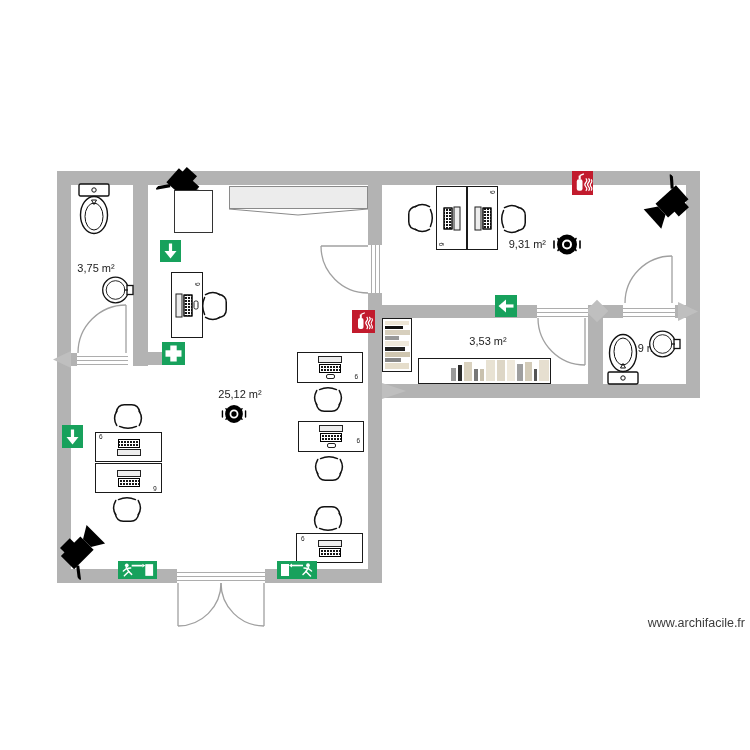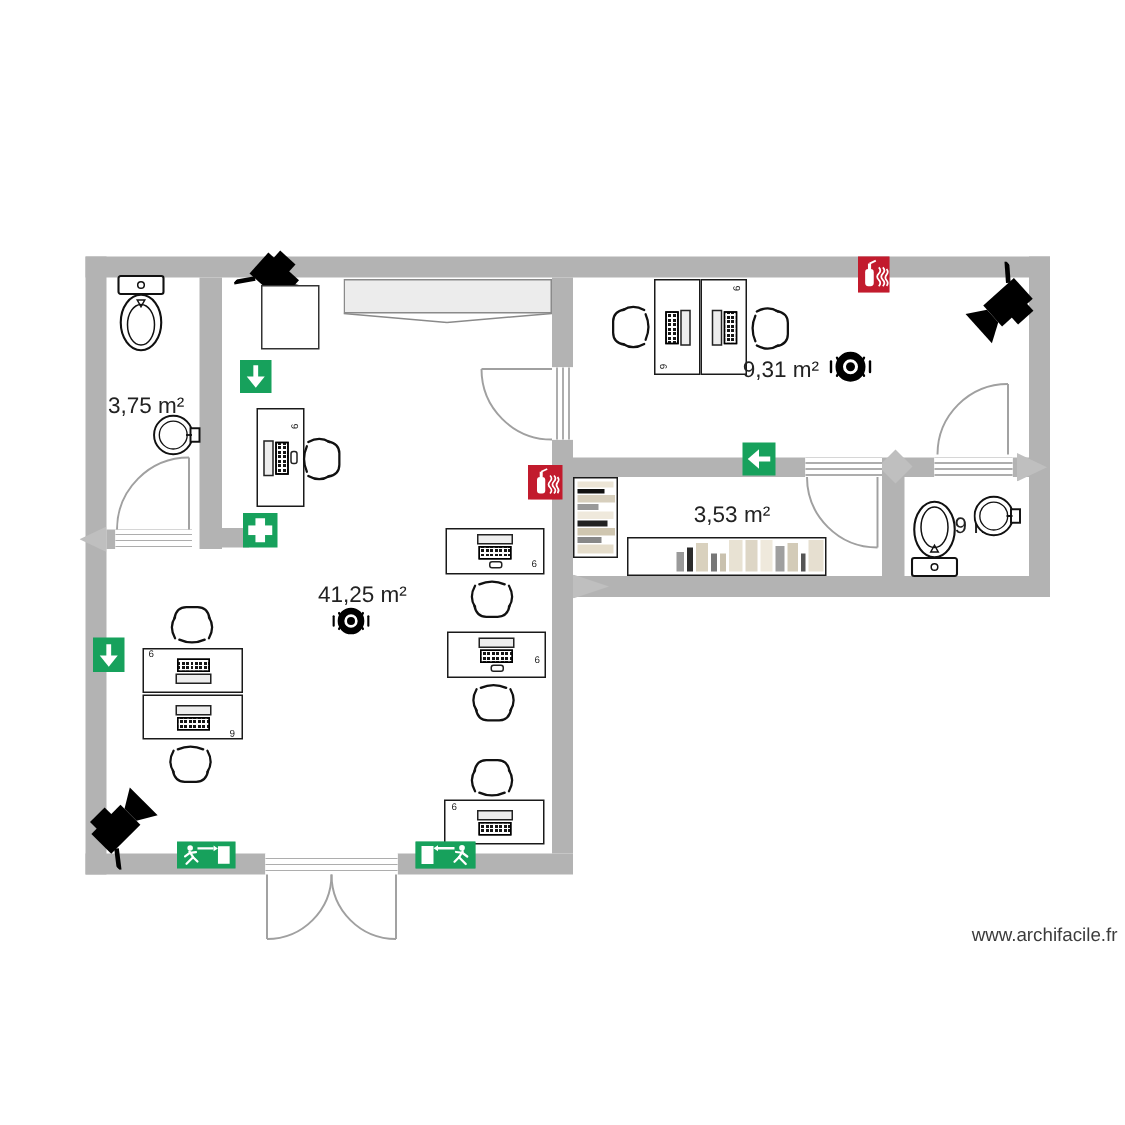--- a/index.html
+++ b/index.html
@@ -4,21 +4,21 @@
 <style>
   html,body{margin:0;padding:0;background:#fff;}
   #plan-canvas{position:relative;width:750px;height:750px;background:#fff;overflow:hidden;
     font-family:"Liberation Sans", sans-serif;}
   .wall{position:absolute;background:#b3b3b3;}
   .joint{position:absolute;background:#bfbfbf;}
   .threshold-h{position:absolute;background:#fff;
     background-image:repeating-linear-gradient(to bottom,#fff 0 3px,#adadad 3px 4px);}
   .threshold-v{position:absolute;background:#fff;
     background-image:repeating-linear-gradient(to right,#fff 0 3px,#adadad 3px 4px);}
-  .area-label{position:absolute;font-size:15px;color:#222;text-align:center;white-space:nowrap;}
+  .area-label{position:absolute;font-size:11px;color:#222;text-align:center;white-space:nowrap;}
   .desk{position:absolute;background:#fff;border:1.5px solid #1a1a1a;
     display:flex;align-items:center;justify-content:center;box-sizing:border-box;}
   .computer{display:flex;flex-direction:column;align-items:center;}
   .mon{width:24px;height:7px;background:#ededed;border:1px solid #222;margin-bottom:1px;box-sizing:border-box;}
   .kb{width:22px;height:9px;background:#161616;border:1px solid #000;box-sizing:border-box;
     background-image:repeating-linear-gradient(to right,#fff 0 1px,transparent 1px 3px),
                      repeating-linear-gradient(to bottom,#fff 0 1px,transparent 1px 3px);}
   .mouse{width:9px;height:5px;background:#fff;border:1px solid #222;margin-top:1px;border-radius:2px;box-sizing:border-box;}
   .rot90{transform:rotate(90deg);}
   .rot-90{transform:rotate(-90deg);}
@@ -209,21 +209,21 @@
     <svg width="23" height="23" viewBox="0 0 23 23">
       <rect x="8.3" y="3.5" width="6.4" height="16" fill="#fff"></rect>
       <rect x="3.5" y="8.3" width="16" height="6.4" fill="#fff"></rect>
     </svg>
   </div>
 
   <svg class="sign-red" style="left:352px;top:310px" width="23" height="23" viewBox="0 0 20 23">
       <use href="#sym-ext"></use>
     </svg>
 
-  <div class="area-label" style="left:212px;top:388px;width:56px">41,25 m²</div>
+  <div class="area-label" style="left:212px;top:388px;width:56px">25,12 m²</div>
   <svg class="alarm" style="left:217px;top:402px" width="34" height="24" viewBox="0 0 38 27">
       <use href="#sym-alarm"></use>
     </svg>
 
   <svg class="chair" style="left:112px;top:402px;transform:rotate(180deg)" width="32" height="30">
       <use href="#sym-chair"></use>
     </svg>
   <div class="desk" style="left:95px;top:432px;width:67px;height:30px">
     <div class="computer rot180">
         <div class="mon"></div>

